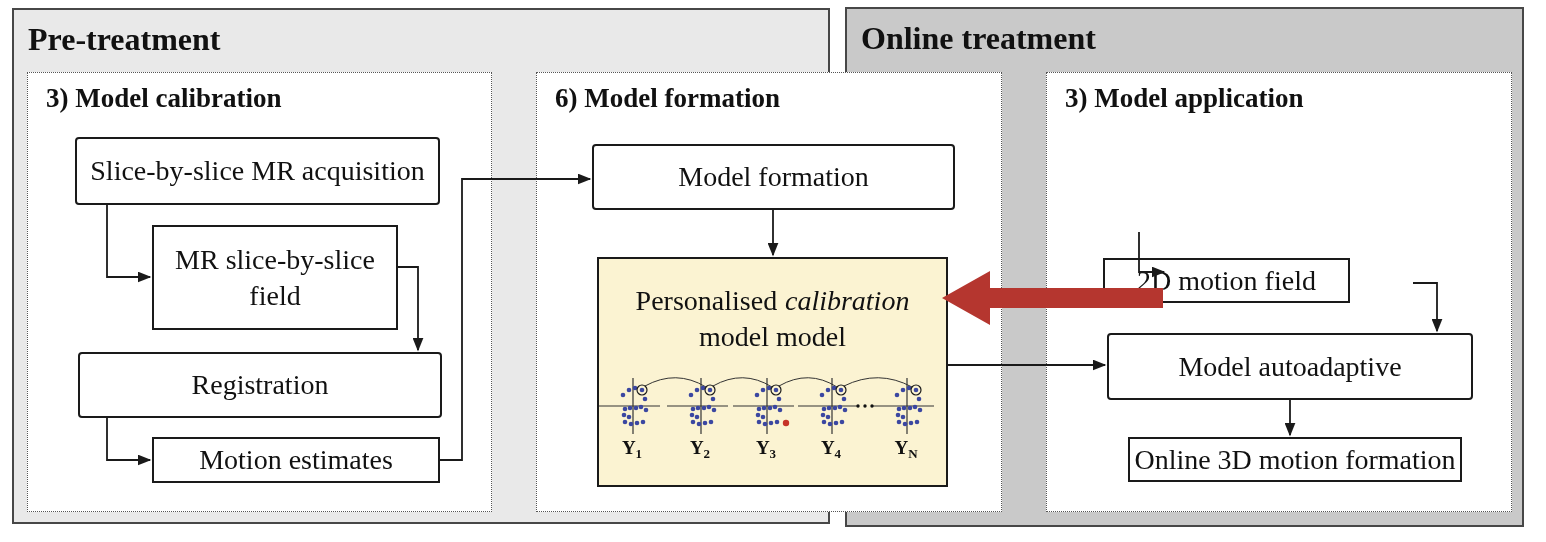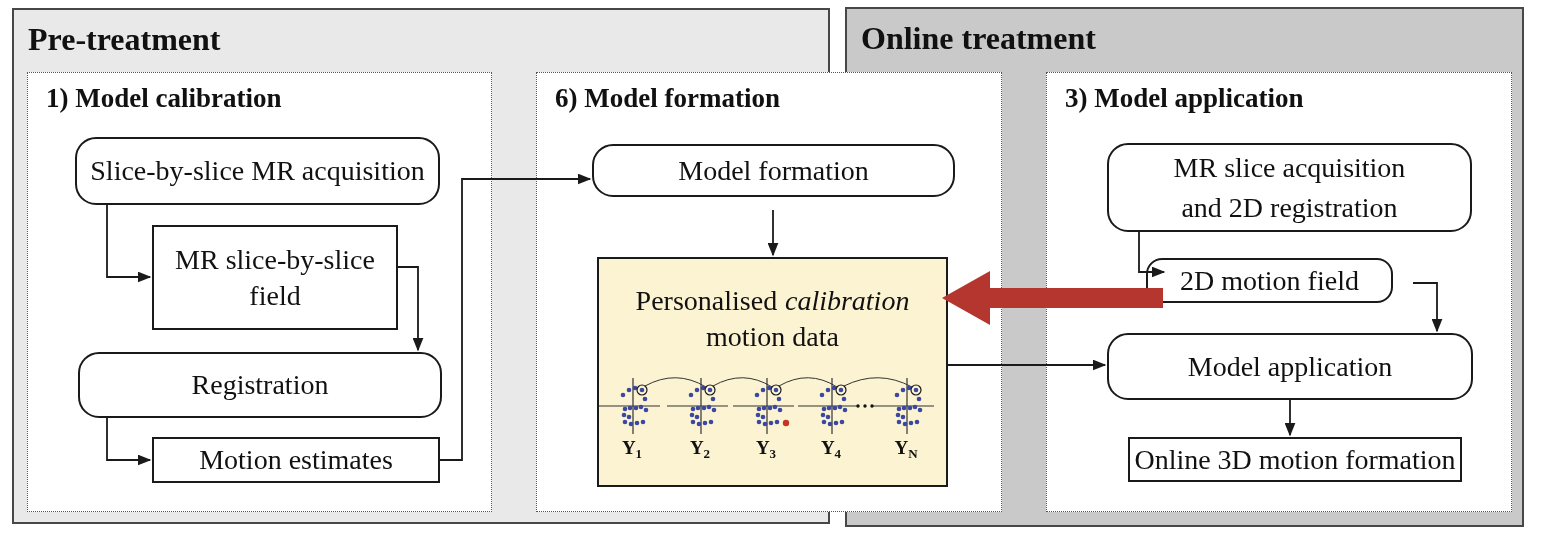--- a/index.html
+++ b/index.html
@@ -10,51 +10,51 @@
   .zone-during{left:845px;top:7px;width:679px;height:520px;background:var(--during-bg,#c9c9c9);z-index:1;}
   .section-title{position:absolute;left:14px;top:11px;font-weight:bold;font-size:32px;white-space:nowrap;}
   .panel{position:absolute;background:#fff;border:1px dotted #555;box-sizing:border-box;z-index:2;}
   .panel-1{left:27px;top:72px;width:465px;height:440px;}
   .panel-2{left:536px;top:72px;width:466px;height:440px;}
   .panel-3{left:1046px;top:72px;width:466px;height:440px;}
   .panel-title{position:absolute;left:18px;top:10px;font-weight:bold;font-size:27px;white-space:nowrap;}
   .node{position:absolute;display:flex;flex-direction:column;align-items:center;justify-content:center;
         text-align:center;background:#fff;border:2px solid var(--line-dark,#1a1a1a);
         box-sizing:border-box;font-size:28px;line-height:36px;z-index:4;}
-  .round{border-radius:21px;}
+  .round{border-radius:4px;}
   .node-slice-acq{left:75px;top:137px;width:365px;height:68px;}
   .node-mr-data{left:152px;top:225px;width:246px;height:105px;}
   .node-registration{left:78px;top:352px;width:364px;height:66px;}
   .node-motion-est{left:152px;top:437px;width:288px;height:46px;font-family:Liberation Serif, serif;}
-  .node-model-formation{left:592px;top:144px;width:363px;height:53px;}
+  .node-model-formation{left:592px;top:144px;width:363px;height:66px;}
   .node-personalised{left:597px;top:257px;width:351px;height:230px;justify-content:flex-start;
                      padding-top:24px;background:var(--model-box-bg,#fbf3d2);}
   .node-mr-slice-acq2d{left:1107px;top:143px;width:365px;height:89px;line-height:40px;}
-  .node-2d-motion{left:1146px;top:258px;width:247px;height:45px;border-radius:16px;}
+  .node-2d-motion{left:1103px;top:258px;width:247px;height:45px;}
   .node-model-app{left:1107px;top:333px;width:366px;height:67px;}
   .node-online-est{left:1128px;top:437px;width:334px;height:45px;}
   .italic-word{font-style:italic;margin-left:0.28em;}
   #connector-overlay{position:absolute;left:0;top:0;z-index:6;pointer-events:none;}
   #model-plot-svg{position:absolute;left:597px;top:368px;z-index:5;pointer-events:none;}
   #model-plot-svg text{font-family:"Liberation Serif", serif;}
 </style>
 </head>
 <body>
 
 <div class="stage">
 
   <div class="zone zone-pre">
     <div class="section-title">Pre-treatment</div>
   </div>
   <div class="zone zone-during">
     <div class="section-title">Online treatment</div>
   </div>
 
   <div class="panel panel-1">
-    <div class="panel-title">1) Model calibration</div>
+    <div class="panel-title">3) Model calibration</div>
   </div>
   <div class="panel panel-2">
     <div class="panel-title">6) Model formation</div>
   </div>
   <div class="panel panel-3">
     <div class="panel-title">3) Model application</div>
   </div>
 
   <div class="node round node-slice-acq">
     <span>Slice-by-slice MR acquisition</span>
@@ -70,32 +70,28 @@
     <span>Motion estimates</span>
   </div>
 
   <div class="node round node-model-formation">
     <span>Model formation</span>
   </div>
   <div class="node node-personalised">
     <span>
       <span>Personalised</span><span class="italic-word">calibration</span>
     </span>
-    <span>motion data</span>
-  </div>
-
-  <div class="node round node-mr-slice-acq2d">
-    <span>MR slice acquisition</span>
-    <span>and 2D registration</span>
-  </div>
+    <span>model model</span>
+  </div>
+
   <div class="node node-2d-motion">
     <span>2D motion field</span>
   </div>
   <div class="node round node-model-app">
-    <span>Model application</span>
+    <span>Model autoadaptive</span>
   </div>
   <div class="node node-online-est">
     <span>Online 3D motion formation</span>
   </div>
 
   <svg id="model-plot-svg" width="351" height="97" viewBox="0 0 351 97">
       <path d="M48,18 Q79,1 109,19" fill="none" stroke="#333" stroke-width="1"></path>
       <path d="M116,18 Q146,1 175,19" fill="none" stroke="#333" stroke-width="1"></path>
       <path d="M182,18 Q211.5,1 240,19" fill="none" stroke="#333" stroke-width="1"></path>
       <path d="M247,18 Q281.5,1 315,19" fill="none" stroke="#333" stroke-width="1"></path>

